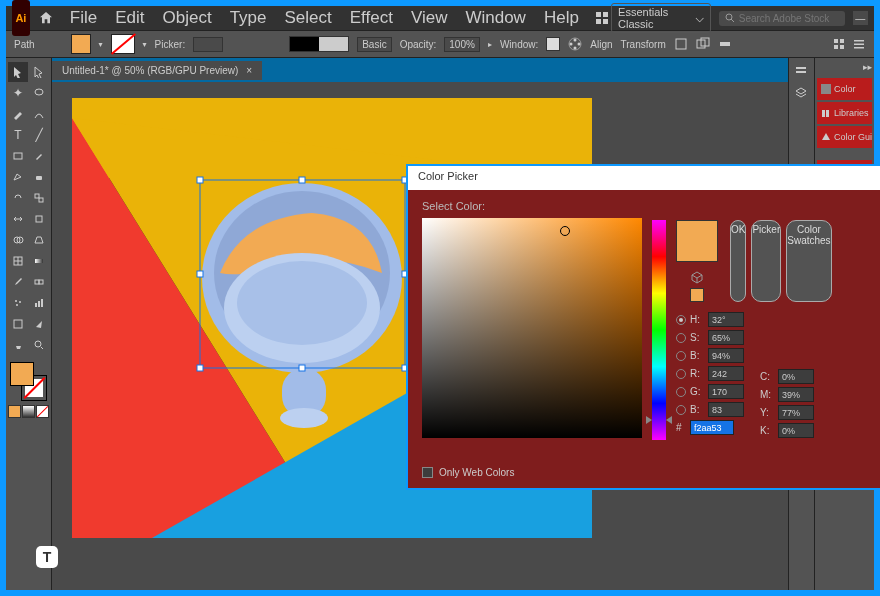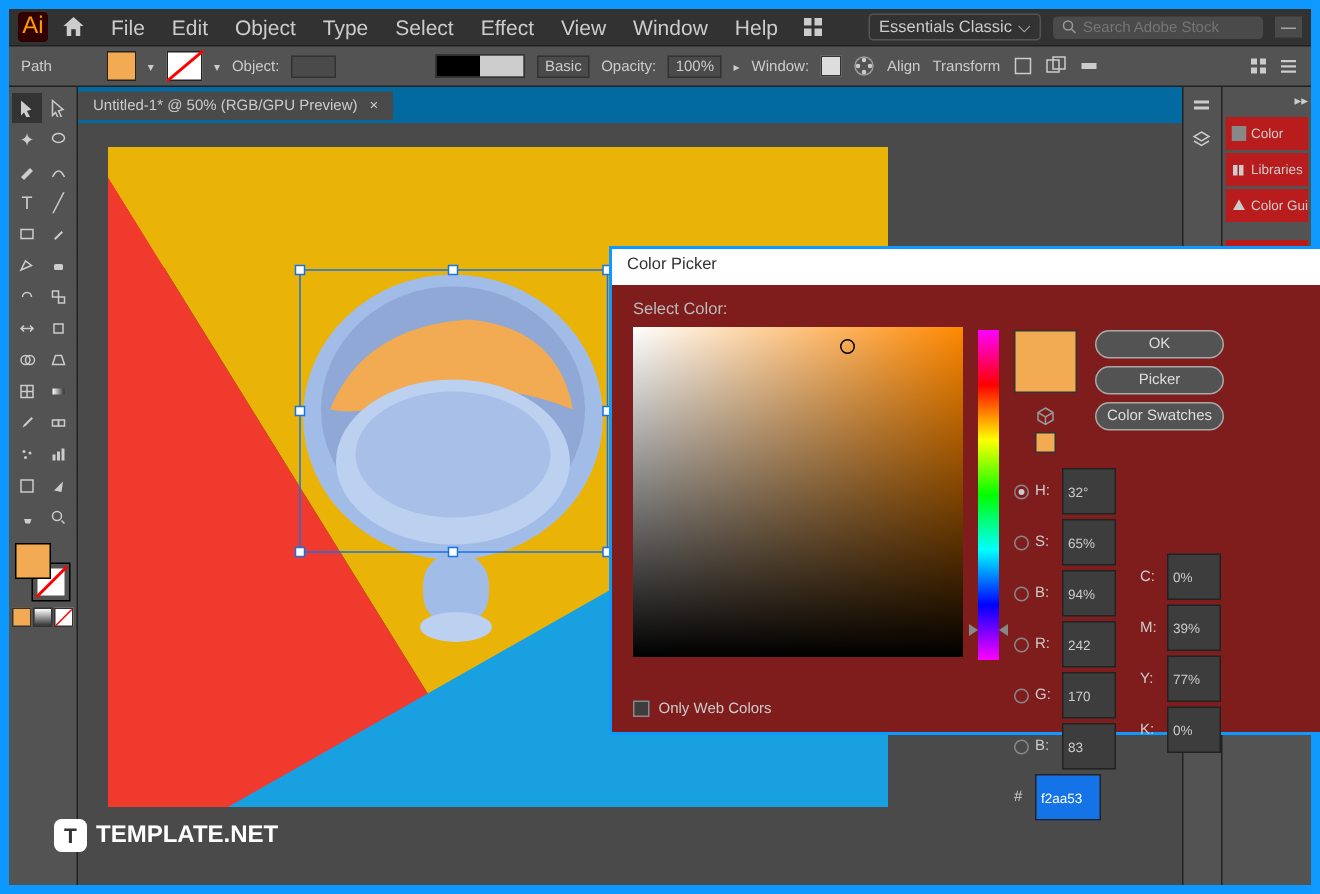--- a/index.html
+++ b/index.html
@@ -1,21 +1,21 @@
 <!DOCTYPE html>
 <html><head>
 <meta charset="utf-8">
 <style>
 * { box-sizing: border-box; margin: 0; padding: 0; font-family: 'Segoe UI', Tahoma, sans-serif; }
 body { background: #0d99ff; width: 880px; height: 596px; overflow: hidden; position: relative; }
 .frame { position: absolute; top: 6px; left: 6px; right: 6px; bottom: 6px; background: #323232; }
 .menubar { height: 24px; background: #323232; display: flex; align-items: center; padding: 0 6px; gap: 2px; }
-.ai-logo { width: 20px; height: 20px; background: #310000; border-radius: 3px; display: flex; align-items: center; justify-content: center; color: #f90; font-weight: normal; font-size: 16px; }
+.ai-logo { width: 20px; height: 36px; background: #310000; border-radius: 3px; display: flex; align-items: center; justify-content: center; color: #f90; font-weight: bold; font-size: 11px; }
 .home-icon { width: 18px; height: 18px; margin: 0 6px; color: #ccc; }
-.menu-item { color: #ccc; font-size: 14px; padding: 3px 8px; cursor: pointer; }
+.menu-item { color: #ccc; font-size: 17px; padding: 3px 8px; cursor: pointer; }
 .menu-right { margin-left: auto; display: flex; align-items: center; gap: 8px; }
 .workspace-sel { color: #ccc; font-size: 11px; padding: 2px 6px; border: 1px solid #555; border-radius: 3px; display: flex; align-items: center; gap: 4px; }
 .search-box { background: #4a4a4a; border-radius: 3px; padding: 2px 6px; display: flex; align-items: center; gap: 4px; width: 140px; }
 .search-box input { background: transparent; border: none; color: #ccc; font-size: 10px; width: 100px; outline: none; }
 .controlbar { height: 28px; background: #535353; border-top: 1px solid #222; border-bottom: 1px solid #222; display: flex; align-items: center; padding: 0 8px; gap: 8px; }
 .cb-label { color: #ccc; font-size: 10px; text-align: right; }
 .swatch-sq { width: 20px; height: 20px; background: #f2aa53; border: 1px solid #222; }
 .swatch-none { width: 24px; height: 20px; background: #fff; border: 1px solid #222; position: relative; }
 .swatch-none::after { content: ''; position: absolute; width: 140%; height: 2px; background: red; transform: rotate(-40deg); top: 8px; left: -4px; }
 .cb-input { background: #4a4a4a; border: 1px solid #333; color: #ccc; font-size: 10px; padding: 1px 4px; width: 30px; }
@@ -46,28 +46,28 @@
 .dlg-body { padding: 10px 14px; color: #ccc; font-size: 11px; display: flex; gap: 10px; }
 .sel-label { font-size: 11px; color: #bbb; margin-bottom: 6px; }
 .sv-box { width: 220px; height: 220px; position: relative; cursor: crosshair; background: linear-gradient(to top, #000, transparent), linear-gradient(to right, #fff, hsl(32,100%,50%)); }
 .sv-cursor { position: absolute; width: 10px; height: 10px; border: 1px solid #000; border-radius: 50%; transform: translate(-50%,-50%); }
 .hue-bar { width: 14px; height: 220px; background: linear-gradient(to bottom, #ff00ff, #ff0000, #ffff00, #00ff00, #00ffff, #0000ff, #ff00ff); position: relative; }
 .hue-arrow-l { position: absolute; left: -6px; width: 0; height: 0; border-top: 4px solid transparent; border-bottom: 4px solid transparent; border-left: 6px solid #888; transform: translateY(-50%); }
 .hue-arrow-r { position: absolute; right: -6px; width: 0; height: 0; border-top: 4px solid transparent; border-bottom: 4px solid transparent; border-right: 6px solid #888; transform: translateY(-50%); }
 .preview-col { display: flex; flex-direction: column; align-items: center; }
 .color-preview { width: 42px; height: 42px; background: #f2aa53; border: 1px solid #333; }
 .cube-icon { margin-top: 8px; color: #999; }
-.btn-col { display: flex; flex-direction: column; gap: 5px; width: 86px; }
+.btn-col { display: flex; flex-direction: row; gap: 5px; width: 86px; }
 .dlg-btn { background: #535353; border: 1px solid #aaa; border-radius: 10px; color: #ddd; font-size: 10px; padding: 3px 0; text-align: center; cursor: pointer; }
 .inputs-grid { margin-top: 10px; }
 .input-row { display: flex; align-items: center; gap: 4px; margin-bottom: 3px; }
 .radio { width: 10px; height: 10px; border: 1px solid #888; border-radius: 50%; display: inline-block; position: relative; }
 .radio.on::after { content: ''; position: absolute; top: 2px; left: 2px; width: 4px; height: 4px; background: #ccc; border-radius: 50%; }
 .inp-label { width: 14px; font-size: 10px; color: #ccc; }
-.inp-field { width: 36px; height: 31px; background: #3d3d3d; border: 1px solid #222; color: #ccc; font-size: 9px; padding: 0 3px; }
+.inp-field { width: 36px; height: 15px; background: #3d3d3d; border: 1px solid #222; color: #ccc; font-size: 9px; padding: 0 3px; }
 .inp-field.hl { background: #1473e6; color: #fff; width: 44px; }
 .webcolors { position: absolute; bottom: 10px; left: 14px; display: flex; align-items: center; gap: 6px; font-size: 10px; color: #ccc; }
 .checkbox { width: 11px; height: 11px; border: 1px solid #888; background: #3d3d3d; }
 .watermark { position: absolute; bottom: 22px; left: 30px; color: #fff; font-size: 16px; font-weight: bold; display: flex; align-items: center; gap: 6px; z-index: 50; }
 .wm-icon { width: 22px; height: 22px; background: #fff; color: #333; border-radius: 5px; display: flex; align-items: center; justify-content: center; font-weight: bold; font-size: 14px; }
 .min-btn { width: 18px; height: 14px; background: #4a4a4a; color: #ccc; display: flex; align-items: center; justify-content: center; font-size: 10px; }
 .right-icons { width: 26px; background: #535353; border-left: 1px solid #222; display: flex; flex-direction: column; gap: 4px; padding: 4px 2px; }
 .ri-btn { width: 20px; height: 18px; display: flex; align-items: center; justify-content: center; color: #ccc; }
 </style>
 </head>
@@ -111,21 +111,21 @@
     </div>
   </div>
 
   <div class="controlbar">
     <span class="cb-label">Path</span>
     <div style="width:20px"></div>
     <div class="swatch-sq"></div>
     <span style="color:#ccc;font-size:8px">▾</span>
     <div class="swatch-none"></div>
     <span style="color:#ccc;font-size:8px">▾</span>
-    <span class="cb-label">Object:</span>
+    <span class="cb-label">Picker:</span>
     <input class="cb-input" value="" style="">
     <div style="width:50px"></div>
     <div class="stroke-widget"></div>
     <span class="cb-sel">Basic</span>
     <span class="cb-label">Opacity:</span>
     <span class="cb-sel">100%</span>
     <span style="color:#ccc;font-size:8px">▸</span>
     <span class="cb-label">Window:</span>
     <div style="width:14px;height:14px;background:#ddd;border:1px solid #333"></div>
     <svg width="14" height="14">
@@ -549,15 +549,14 @@
       </div>
     </div>
     <div class="webcolors">
       <div class="checkbox"></div>
       <span>Only Web Colors</span>
     </div>
   </div>
 
   <div class="watermark">
     <div class="wm-icon">T</div>
-    <span>TEMPLATE.NET</span>
   </div>
 </div>
 
 </body></html>

